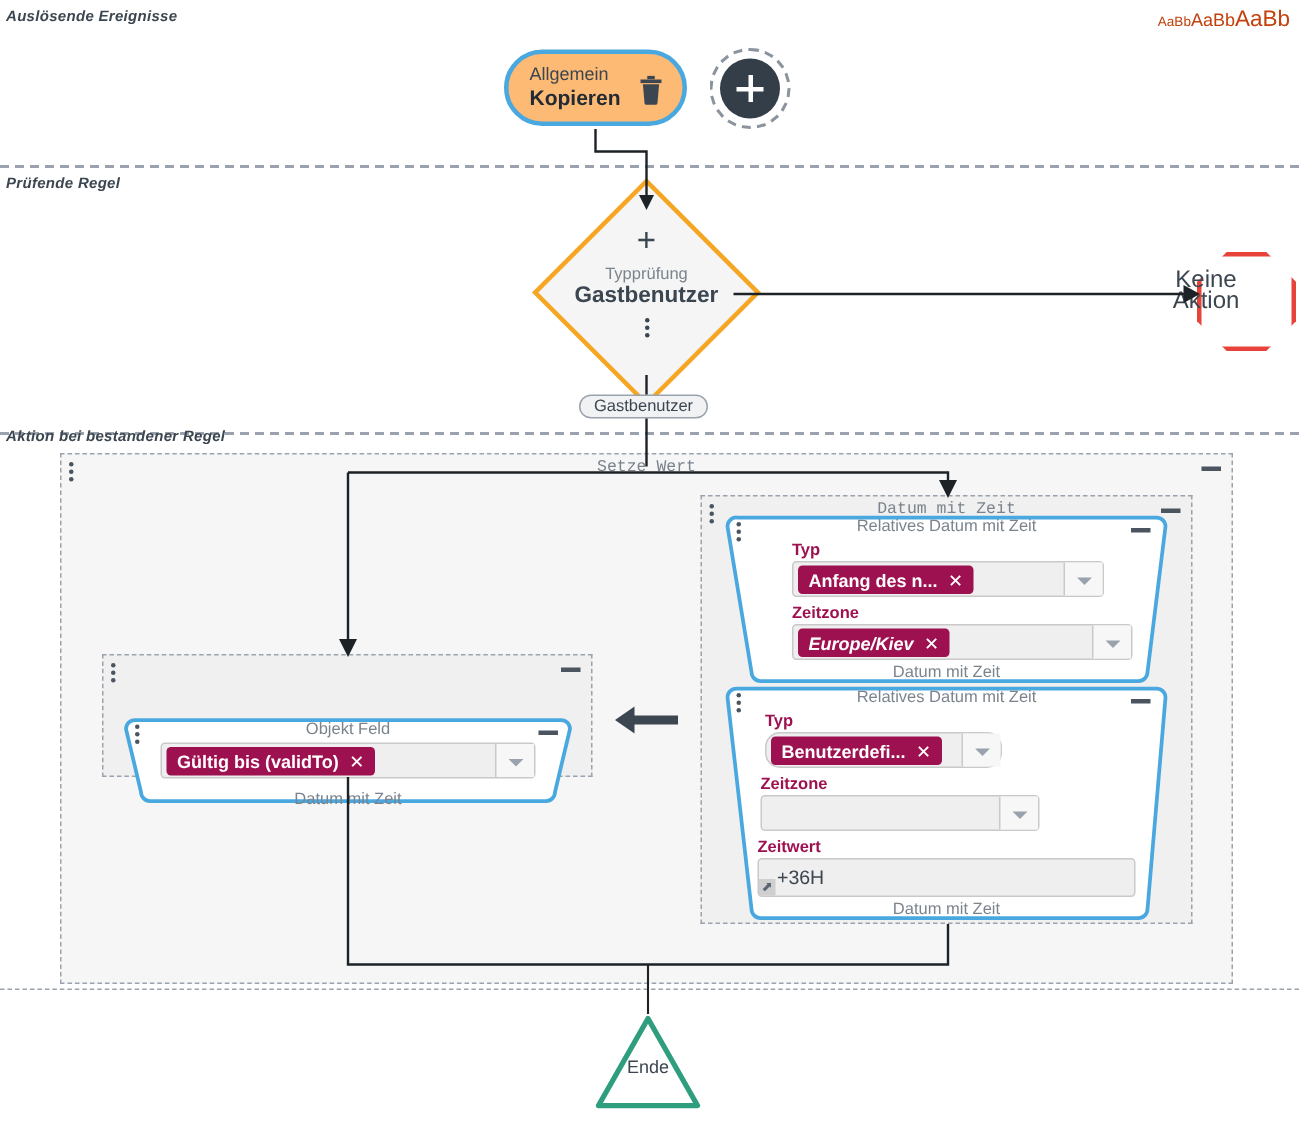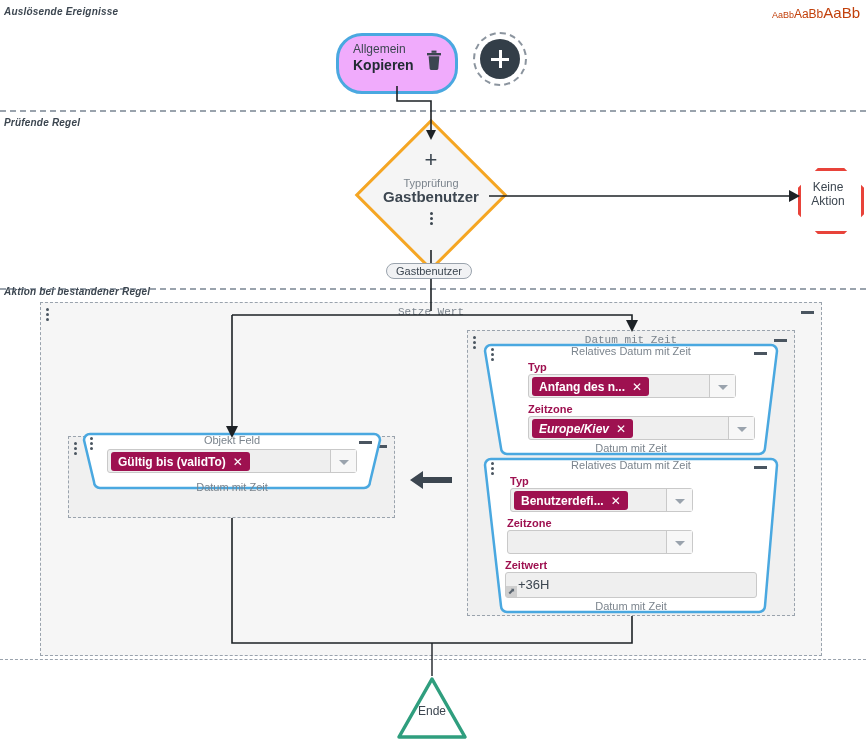--- a/index.html
+++ b/index.html
@@ -20,22 +20,22 @@
   }
 
   
   .fontsample{position:absolute;top:4px;right:6px;color:#c2410c;white-space:nowrap;}
   .fontsample span:nth-child(1){font-size:9px;}
   .fontsample span:nth-child(2){font-size:12px;}
   .fontsample span:nth-child(3){font-size:15px;}
 
   
   .trigger{
-    position:absolute;left:336px;top:33px;width:122px;height:61px;
-    background:#f0abfc;border:3px solid #4aa8e0;border-radius:26px;
+    position:absolute;left:336px;top:33px;width:122px;height:51px;
+    background:#fdba74;border:3px solid #4aa8e0;border-radius:26px;
     box-sizing:border-box;
   }
   .trigger .t-sub{
     position:absolute;left:14px;top:6px;font-size:12px;color:#3c4650;
   }
   .trigger .t-main{
     position:absolute;left:14px;top:21px;font-size:14px;font-weight:bold;color:#222b33;
   }
   .trash{
     position:absolute;right:13px;top:14px;width:16px;height:20px;
@@ -77,22 +77,22 @@
     font-size:11px;color:#3c4650;
   }
 
   
   .octa{
     position:absolute;left:798px;top:168px;width:60px;height:60px;
     background:#ffffff;border:3px solid #e8433a;
     clip-path:polygon(30% 0,70% 0,100% 30%,100% 70%,70% 100%,30% 100%,0 70%,0 30%);
   }
   .octa-txt{
-    position:absolute;left:798px;top:180px;width:60px;text-align:center;
-    font-size:12px;line-height:14px;color:#3c4650;
+    position:absolute;left:774px;top:180px;width:60px;text-align:center;
+    font-size:16px;line-height:14px;color:#3c4650;
   }
 
   
   .panel-outer{
     position:absolute;left:40px;top:302px;width:782px;height:354px;
     background:#f6f6f6;border:1px dashed #9aa3ad;box-sizing:border-box;
   }
   .panel-mid{
     position:absolute;left:467px;top:330px;width:328px;height:286px;
     background:#f0f0f0;border:1px dashed #9aa3ad;box-sizing:border-box;
@@ -225,21 +225,21 @@
 
 <div class="panel-objouter">
   <div class="grip">
       <i></i>
       <i></i>
       <i></i>
     </div>
   <div class="minus"></div>
 </div>
 
-<div class="trap" style="left:82px;top:432px;width:300px;height:63px;">
+<div class="trap" style="left:82px;top:478px;width:300px;height:63px;">
   <svg class="ovl" style="left:0;top:0;width:300px;height:58px;" viewBox="0 0 300 58" preserveAspectRatio="none">
     <path d="M8 2 H292 A6 6 0 0 1 298 8 L288 50 A6 6 0 0 1 282 56 H18 A6 6 0 0 1 12 50 L2 8 A6 6 0 0 1 8 2 Z" fill="#ffffff" stroke="#4aa8e0" stroke-width="2.5"></path>
   </svg>
   <div class="grip" style="left:8px;top:5px;">
       <i></i>
       <i></i>
       <i></i>
     </div>
   <div class="cap">Objekt Feld</div>
   <div class="minus" style="right:10px;top:9px;"></div>
@@ -308,21 +308,21 @@
   </svg>
   <div class="grip" style="left:8px;top:5px;">
       <i></i>
       <i></i>
       <i></i>
     </div>
   <div class="cap">Relatives Datum mit Zeit</div>
   <div class="minus" style="right:12px;top:9px;"></div>
 
   <div class="fieldlabel" style="left:27px;top:18px;">Typ</div>
-  <div class="selectbox" style="left:27px;top:31px;width:183px;">
+  <div class="selectbox" style="left:27px;top:31px;width:158px;border-radius:10px;">
     <div class="chip">
       <span>Benutzerdefi...</span>
       <span class="xx">✕</span>
     </div>
     <div class="caretbox">
         <span class="caret"></span>
       </div>
   </div>
 
   <div class="fieldlabel" style="left:24px;top:60px;">Zeitzone</div>

